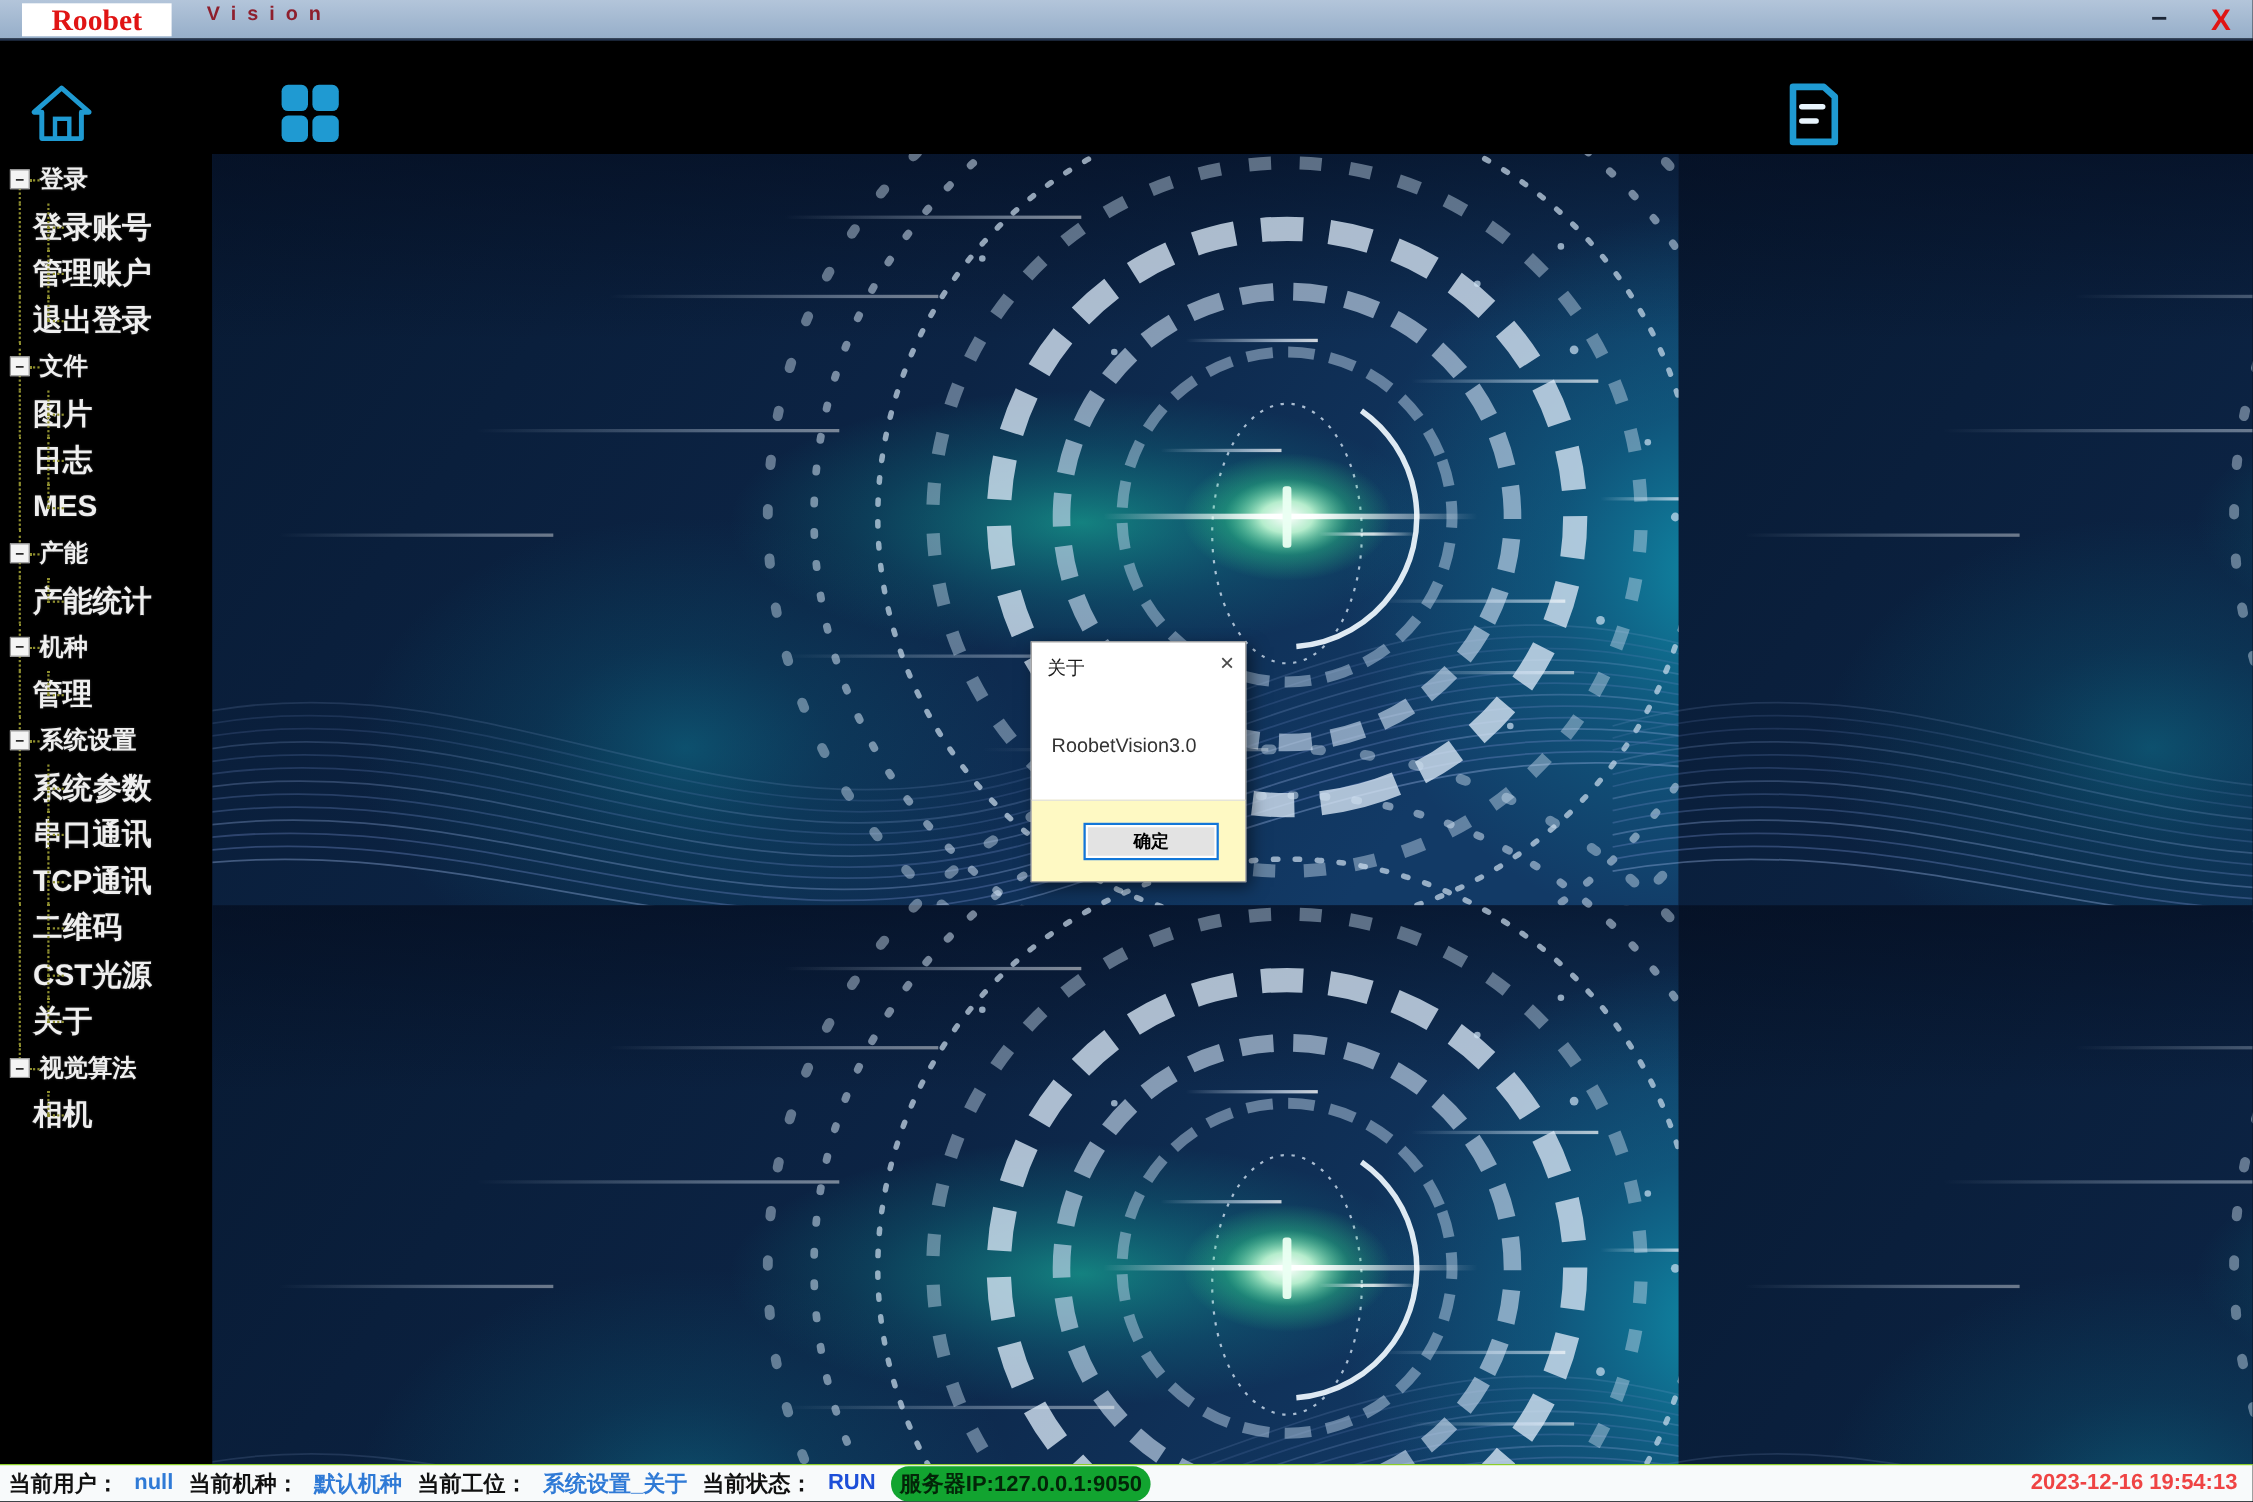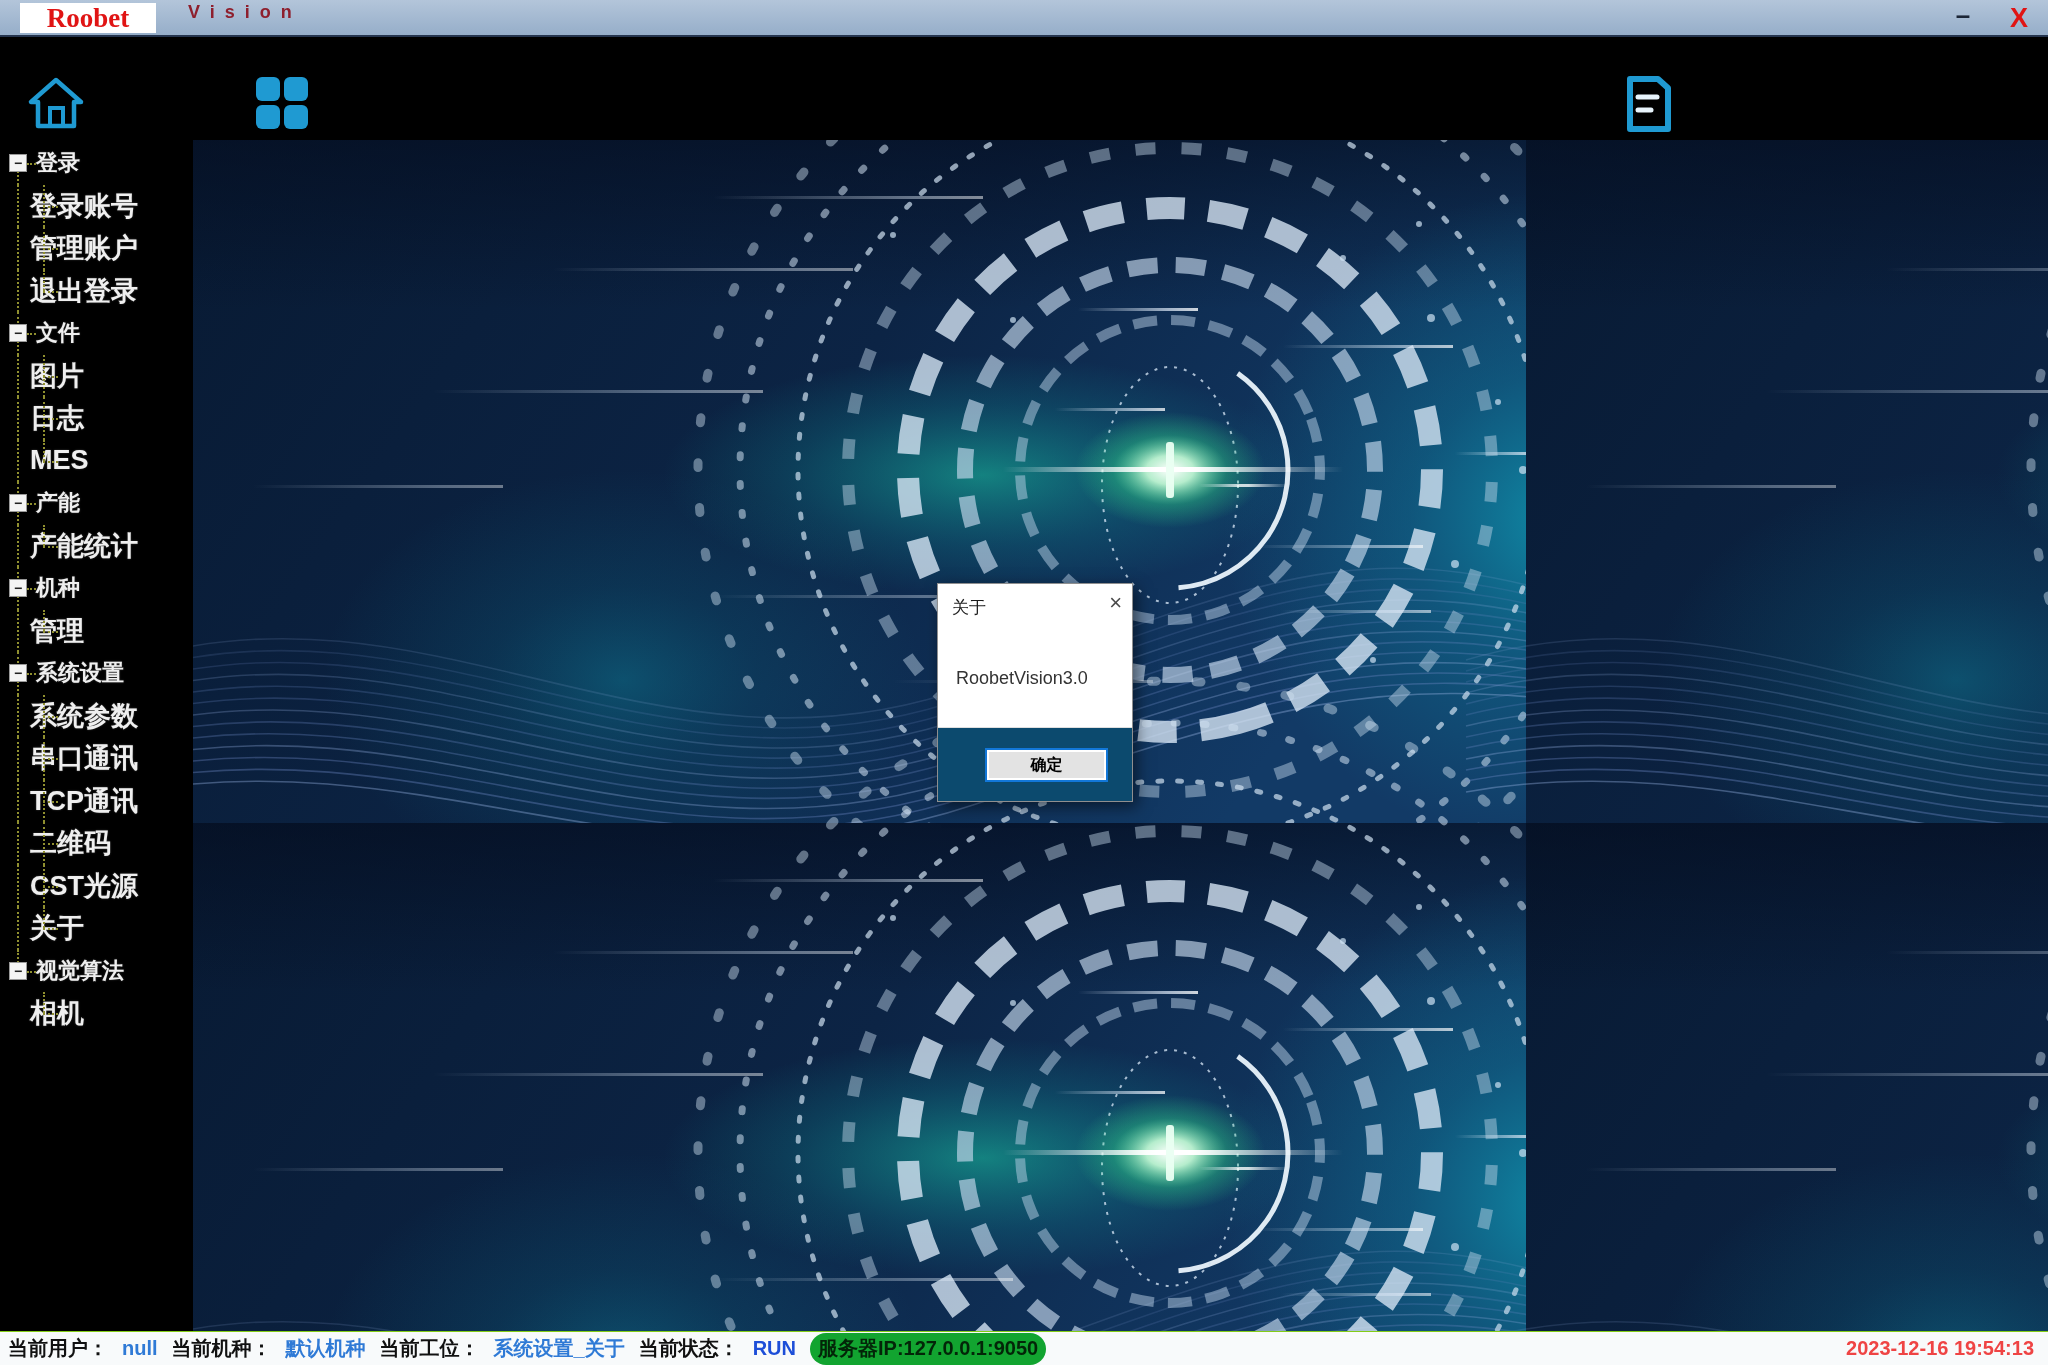--- a/index.html
+++ b/index.html
@@ -53,21 +53,21 @@
   .main svg { position:absolute; left:0; top:0; }
 
   
   .dialog { position:absolute; left:937px; top:583px; width:196px; height:219px;
     background:#fff; border:1px solid #8f8f8f; box-shadow:4px 5px 14px rgba(0,0,0,.5); z-index:10; }
   .dialog-title { position:absolute; left:14px; top:12px; font-size:17px; color:#1a1a1a; }
   .dialog-close { position:absolute; right:10px; top:6px; font-size:22px; color:#4a4a4a;
     font-weight:normal; cursor:default; }
   .dialog-msg { position:absolute; left:18px; top:84px; font-size:18px; color:#333; }
   .dialog-footer { position:absolute; left:0; bottom:0; width:100%; height:74px;
-    background:#0c4a6e; border-top:1px solid #dfdfdf; }
+    background:#fef9c3; border-top:1px solid #dfdfdf; }
   .ok-btn { position:absolute; left:47px; top:20px; width:123px; height:34px;
     background:#e3e3e3; border:2px solid #1277d8; box-shadow:inset 0 0 0 2px #fff;
     font-size:16px; color:#000; display:flex; align-items:center; justify-content:center;
     font-weight:bold; cursor:default; }
 
   
   .statusbar { position:absolute; left:0; top:1331px; width:2048px; height:34px;
     background:#f8fafb; border-top:1px solid #84cc16; display:flex; align-items:center;
     padding:0 14px 0 8px; font-size:20px; font-weight:bold; color:#111; gap:14px; }
   .sb-val-blue { color:#2f7ad6; }

